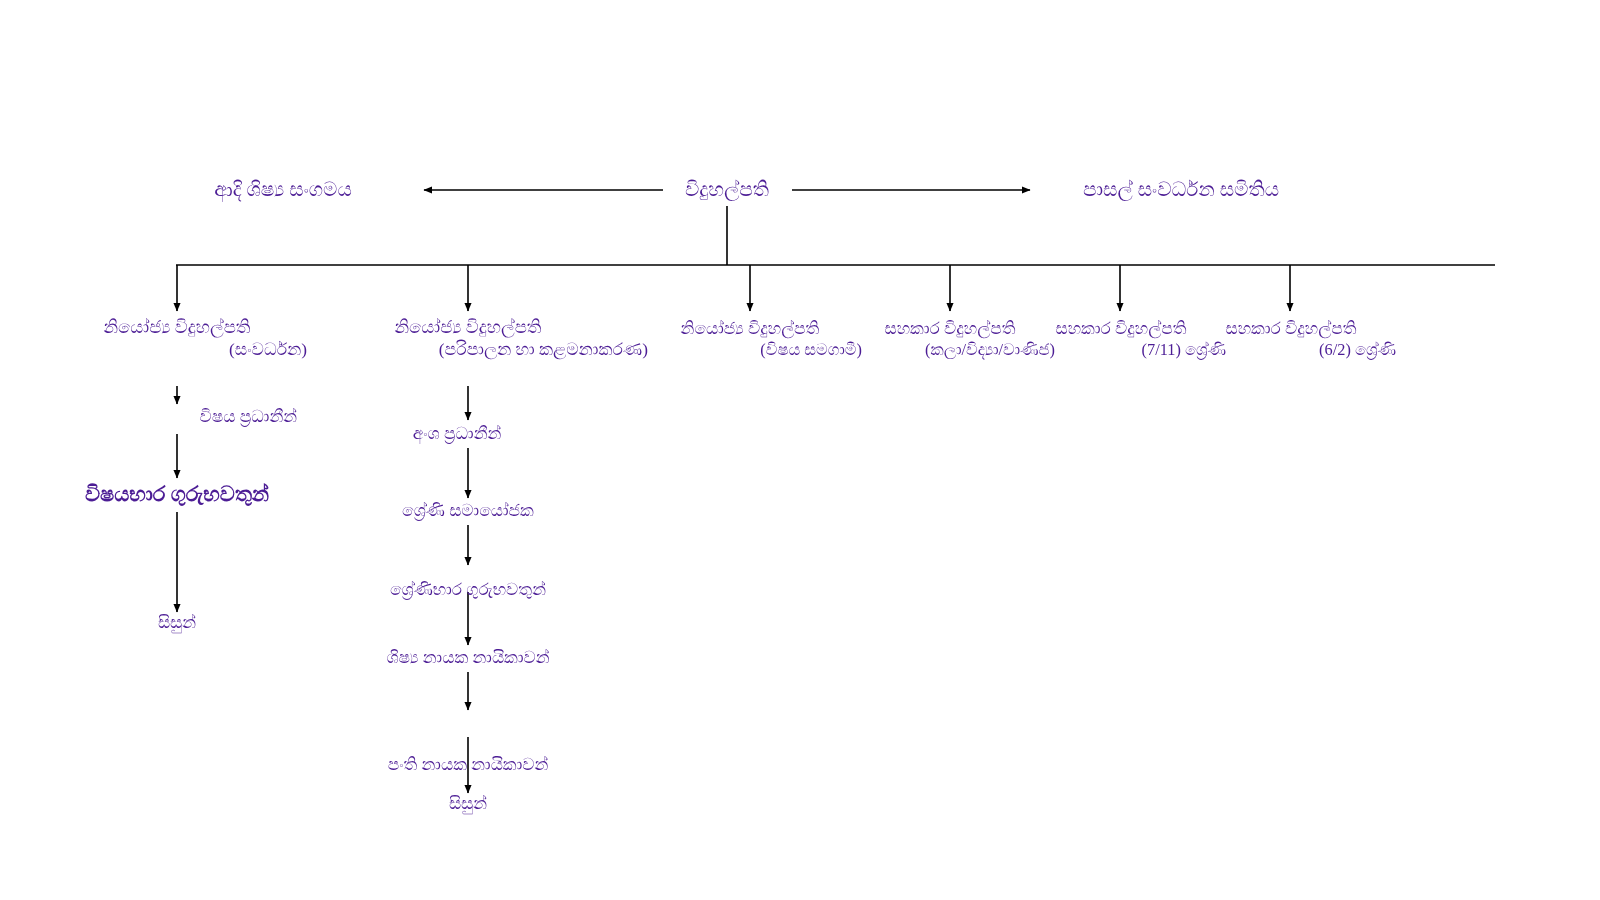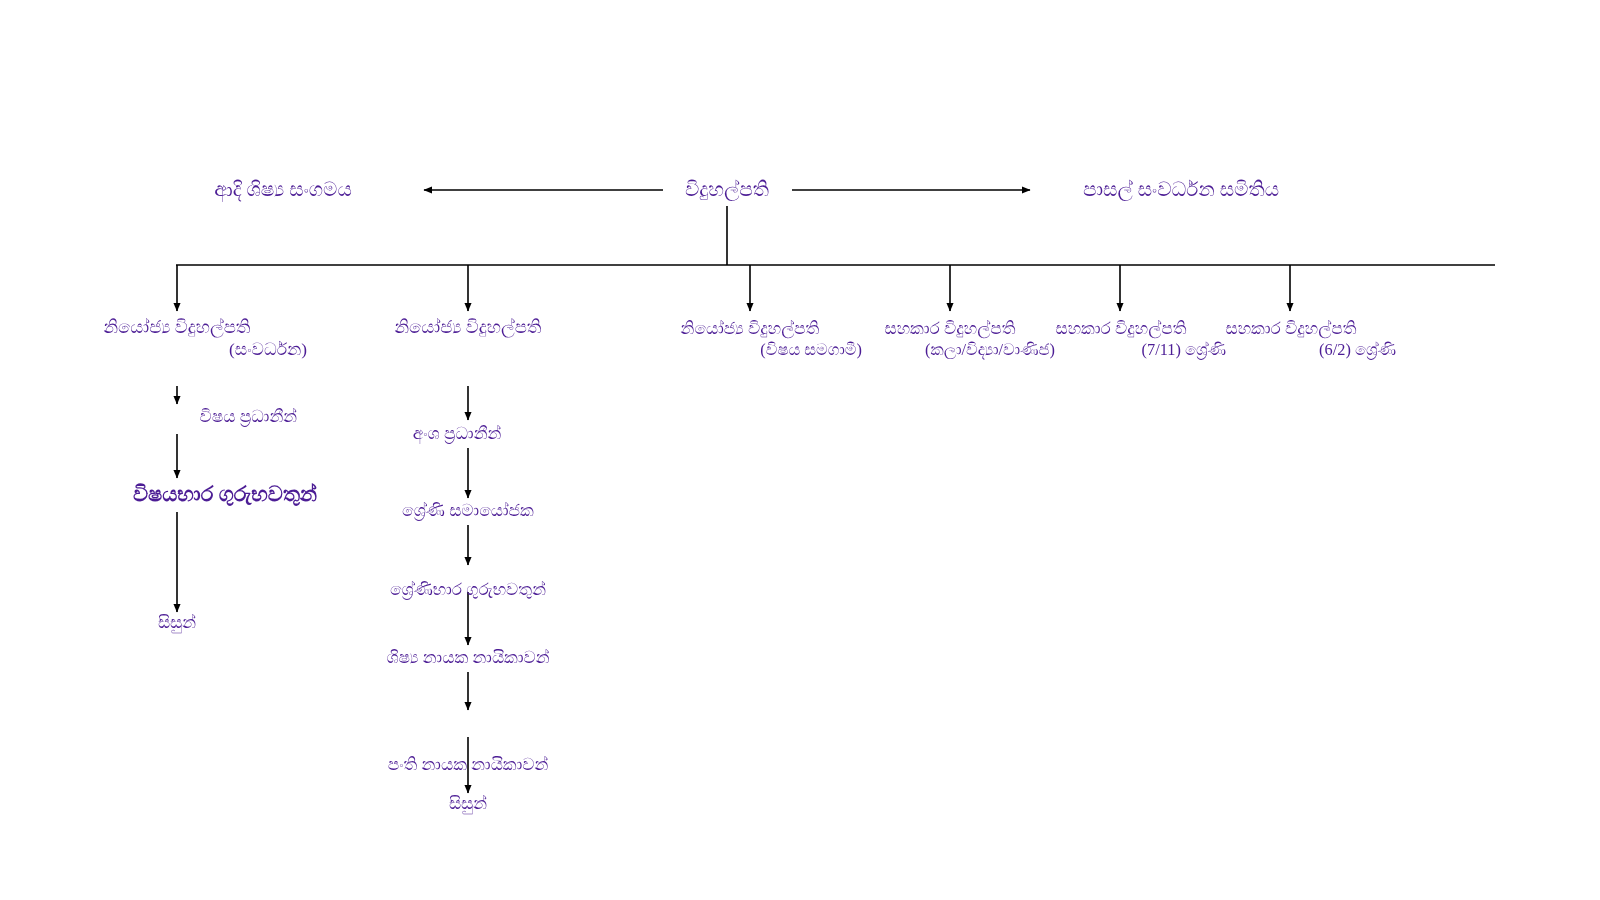--- a/index.html
+++ b/index.html
@@ -117,20 +117,21 @@
     <span class="l1">පාසල් සංවර්ධන සමිතිය</span>
   </div>
 
   <div class="node sz-mid two-line" style="left:47px; top:316px; width:260px;">
     <span class="l1">නියෝජ්‍ය විදුහල්පති</span>
     <span class="l2">(සංවර්ධන)</span>
   </div>
 
   <div class="node sz-mid two-line" style="left:288px; top:316px; width:360px;">
     <span class="l1">නියෝජ්‍ය විදුහල්පති</span>
+    <span class="l2">(පරිපාලන හා කළමනාකරණ)</span>
   </div>
 
   <div class="node sz-small two-line" style="left:638px; top:318px; width:224px;">
     <span class="l1">නියෝජ්‍ය විදුහල්පති</span>
     <span class="l2">(විෂය සමගාමී)</span>
   </div>
 
   <div class="node sz-small two-line" style="left:845px; top:318px; width:210px;">
     <span class="l1">සහකාර විදුහල්පති</span>
     <span class="l2">(කලා/විද්‍යා/වාණිජ)</span>
@@ -143,21 +144,21 @@
 
   <div class="node sz-small two-line" style="left:1186px; top:318px; width:210px;">
     <span class="l1">සහකාර විදුහල්පති</span>
     <span class="l2">(6/2) ශ්‍රේණි</span>
   </div>
 
   <div class="node sz-chain" style="left:57px; top:406px; width:240px;text-align:right;">
     <span class="l1">විෂය ප්‍රධානීන්</span>
   </div>
 
-  <div class="node sz-big" style="left:37px; top:481px; width:280px;text-align:right;">
+  <div class="node sz-big" style="left:37px; top:481px; width:280px;">
     <span class="l1">විෂයභාර ගුරුභවතුන්</span>
   </div>
 
   <div class="node sz-chain" style="left:97px; top:612px; width:160px;">
     <span class="l1">සිසුන්</span>
   </div>
 
   <div class="node sz-chain" style="left:357px; top:423px; width:200px;">
     <span class="l1">අංශ ප්‍රධානීන්</span>
   </div>

